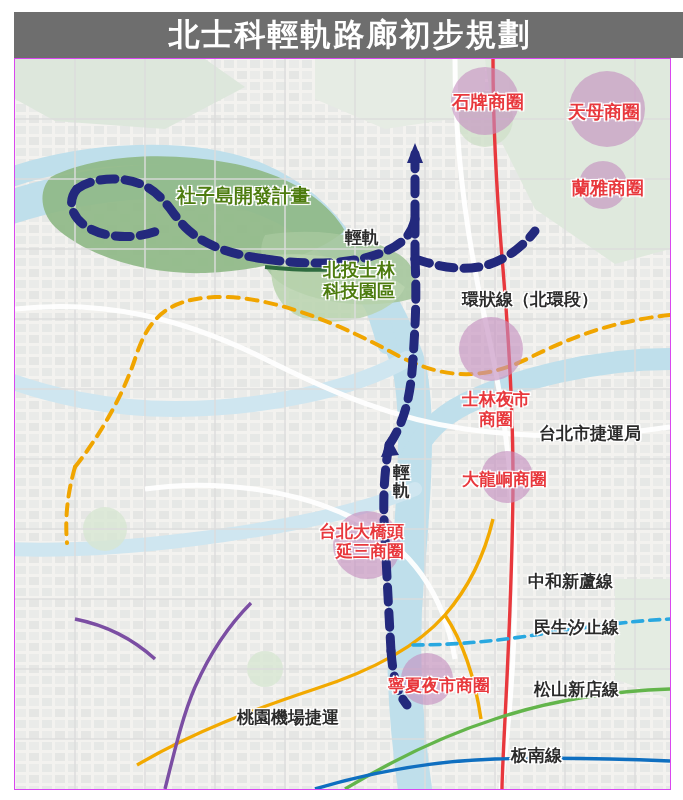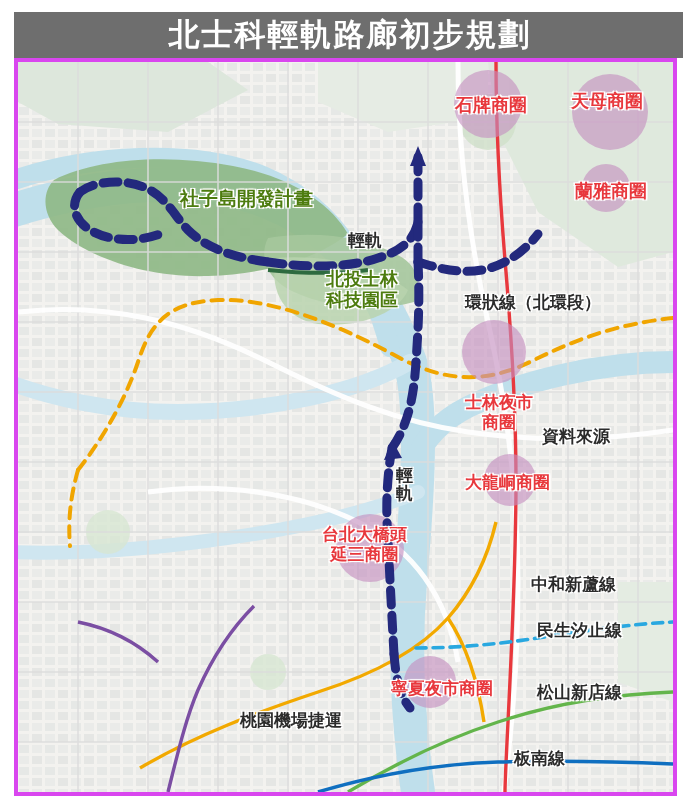--- a/index.html
+++ b/index.html
@@ -22,21 +22,21 @@
   }
   #title-bar .title-text{
     color:#ffffff;font-size:31px;font-weight:bold;letter-spacing:2px;
     font-family:"DejaVu Sans","Liberation Sans",sans-serif;
   }
   
   #map-frame{
     position:absolute;left:14px;top:58px;width:655px;height:730px;
     background:#eef1ee;
     overflow:hidden;
-    border:4px solid #d946ef;
+    border:1px solid #d946ef;
   }
   .map-layer{position:absolute;left:0;top:0;width:655px;height:730px;}
   
   .lbl{
     position:absolute;
     font-family:"DejaVu Sans","Liberation Sans",sans-serif;
     font-weight:bold;
     line-height:1.18;
     white-space:pre;
     text-shadow:
@@ -181,39 +181,39 @@
         <polygon points="400,84 392,104 408,104"></polygon>
         <polygon points="374,378 366,398 384,396"></polygon>
       </g>
 
       <path d="M250,208 C290,212 320,212 350,208" fill="none" stroke="#2e6b3f" stroke-width="4"></path>
     </svg>
 
     <div>
 
       <div class="lbl red sz18" style="left:437px;top:32px;">石牌商圈</div>
-      <div class="lbl red sz18" style="left:553px;top:30px;font-family:Liberation Mono, monospace;">天母商圈</div>
+      <div class="lbl red sz18" style="left:553px;top:42px;">天母商圈</div>
       <div class="lbl red sz18" style="left:557px;top:118px;">蘭雅商圈</div>
       <div class="lbl red sz17 center" style="left:447px;top:297px;margin-top:33px;">士林夜市
 商圈</div>
       <div class="lbl red sz17" style="left:447px;top:410px;">大龍峒商圈</div>
-      <div class="lbl red sz17 center" style="left:304px;top:462px;">台北大橋頭
+      <div class="lbl red sz17 center" style="left:304px;top:462px;text-align:right;">台北大橋頭
 延三商圈</div>
       <div class="lbl red sz17" style="left:373px;top:616px;">寧夏夜市商圈</div>
 
       <div class="lbl dark sz17" style="left:447px;top:230px;">環狀線（北環段）</div>
-      <div class="lbl dark sz17" style="left:524px;top:364px;">資料來源</div>
+      <div class="lbl dark sz17" style="left:524px;top:364px;">台北市捷運局</div>
       <div class="lbl dark sz17" style="left:513px;top:512px;">中和新蘆線</div>
       <div class="lbl dark sz17" style="left:519px;top:558px;">民生汐止線</div>
       <div class="lbl dark sz17" style="left:519px;top:620px;">松山新店線</div>
       <div class="lbl dark sz17" style="left:496px;top:686px;">板南線</div>
       <div class="lbl dark sz17" style="left:222px;top:648px;">桃園機場捷運</div>
 
       <div class="lbl teal sz19" style="left:162px;top:125px;">社子島開發計畫</div>
-      <div class="lbl teal sz18" style="left:308px;top:208px;font-family:Liberation Mono, monospace;">北投士林
+      <div class="lbl teal sz18" style="left:308px;top:200px;">北投士林
 科技園區</div>
 
       <div class="lbl dark sz17" style="left:330px;top:168px;">輕軌</div>
       <div class="lbl dark sz17" style="left:378px;top:405px;width:20px;white-space:normal;line-height:1.05;">輕軌</div>
     </div>
 
     <div id="footnotes">
     </div>
 
   </div>

